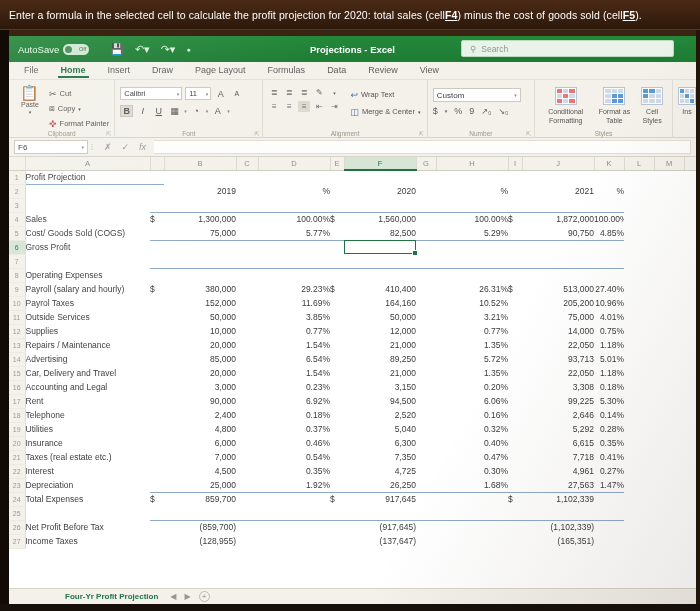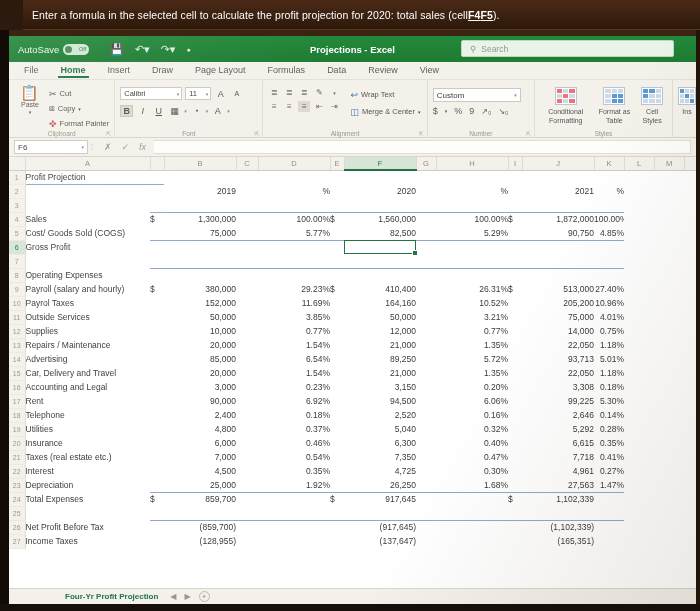--- a/index.html
+++ b/index.html
@@ -13,21 +13,20 @@
   
   .banner {
     height: 30px;
     background: linear-gradient(180deg,#4a2a16 0%,#3a2010 60%,#2b1809 100%);
     color: #fdfdfd;
     font-size: 10.5px;
     display: flex; align-items: center;
     padding: 0 9px;
     letter-spacing: .1px;
     border-bottom: 1px solid #5c3a20;
-    margin-left: 23px;
   }
   .banner b { font-weight: bold; text-decoration: underline; }
 
   
   .screen {
     position: absolute; left: 0; top: 30px;
     width: 700px; height: 581px;
     background: #ebe9e2;
     overflow: hidden;
   }
@@ -188,20 +187,21 @@
   .sheettab { font-weight:bold; color:#217346; padding:0 4px; }
   .tabbar .nav { color:#9a968d; font-size:8px; }
   .plus { width:11px;height:11px;border-radius:50%;border:1px solid #bdbab1;display:flex;align-items:center;justify-content:center;font-size:8px;color:#8d8d8d;}
 </style>
 </head>
 <body>
 
 <div class="banner">
   <span>Enter a formula in the selected cell to calculate the profit projection for 2020: total sales (cell </span>
     <b>F4</b>
+    <span>) minus the cost of goods sold (cell </span>
     <b>F5</b>
     <span>).</span>
 </div>
 
 <div class="screen">
   <div class="bezel-top"></div>
   <div class="bezel-left"></div>
   <div class="bezel-right"></div>
   <div class="bezel-bottom"></div>
   <div class="glare"></div>

